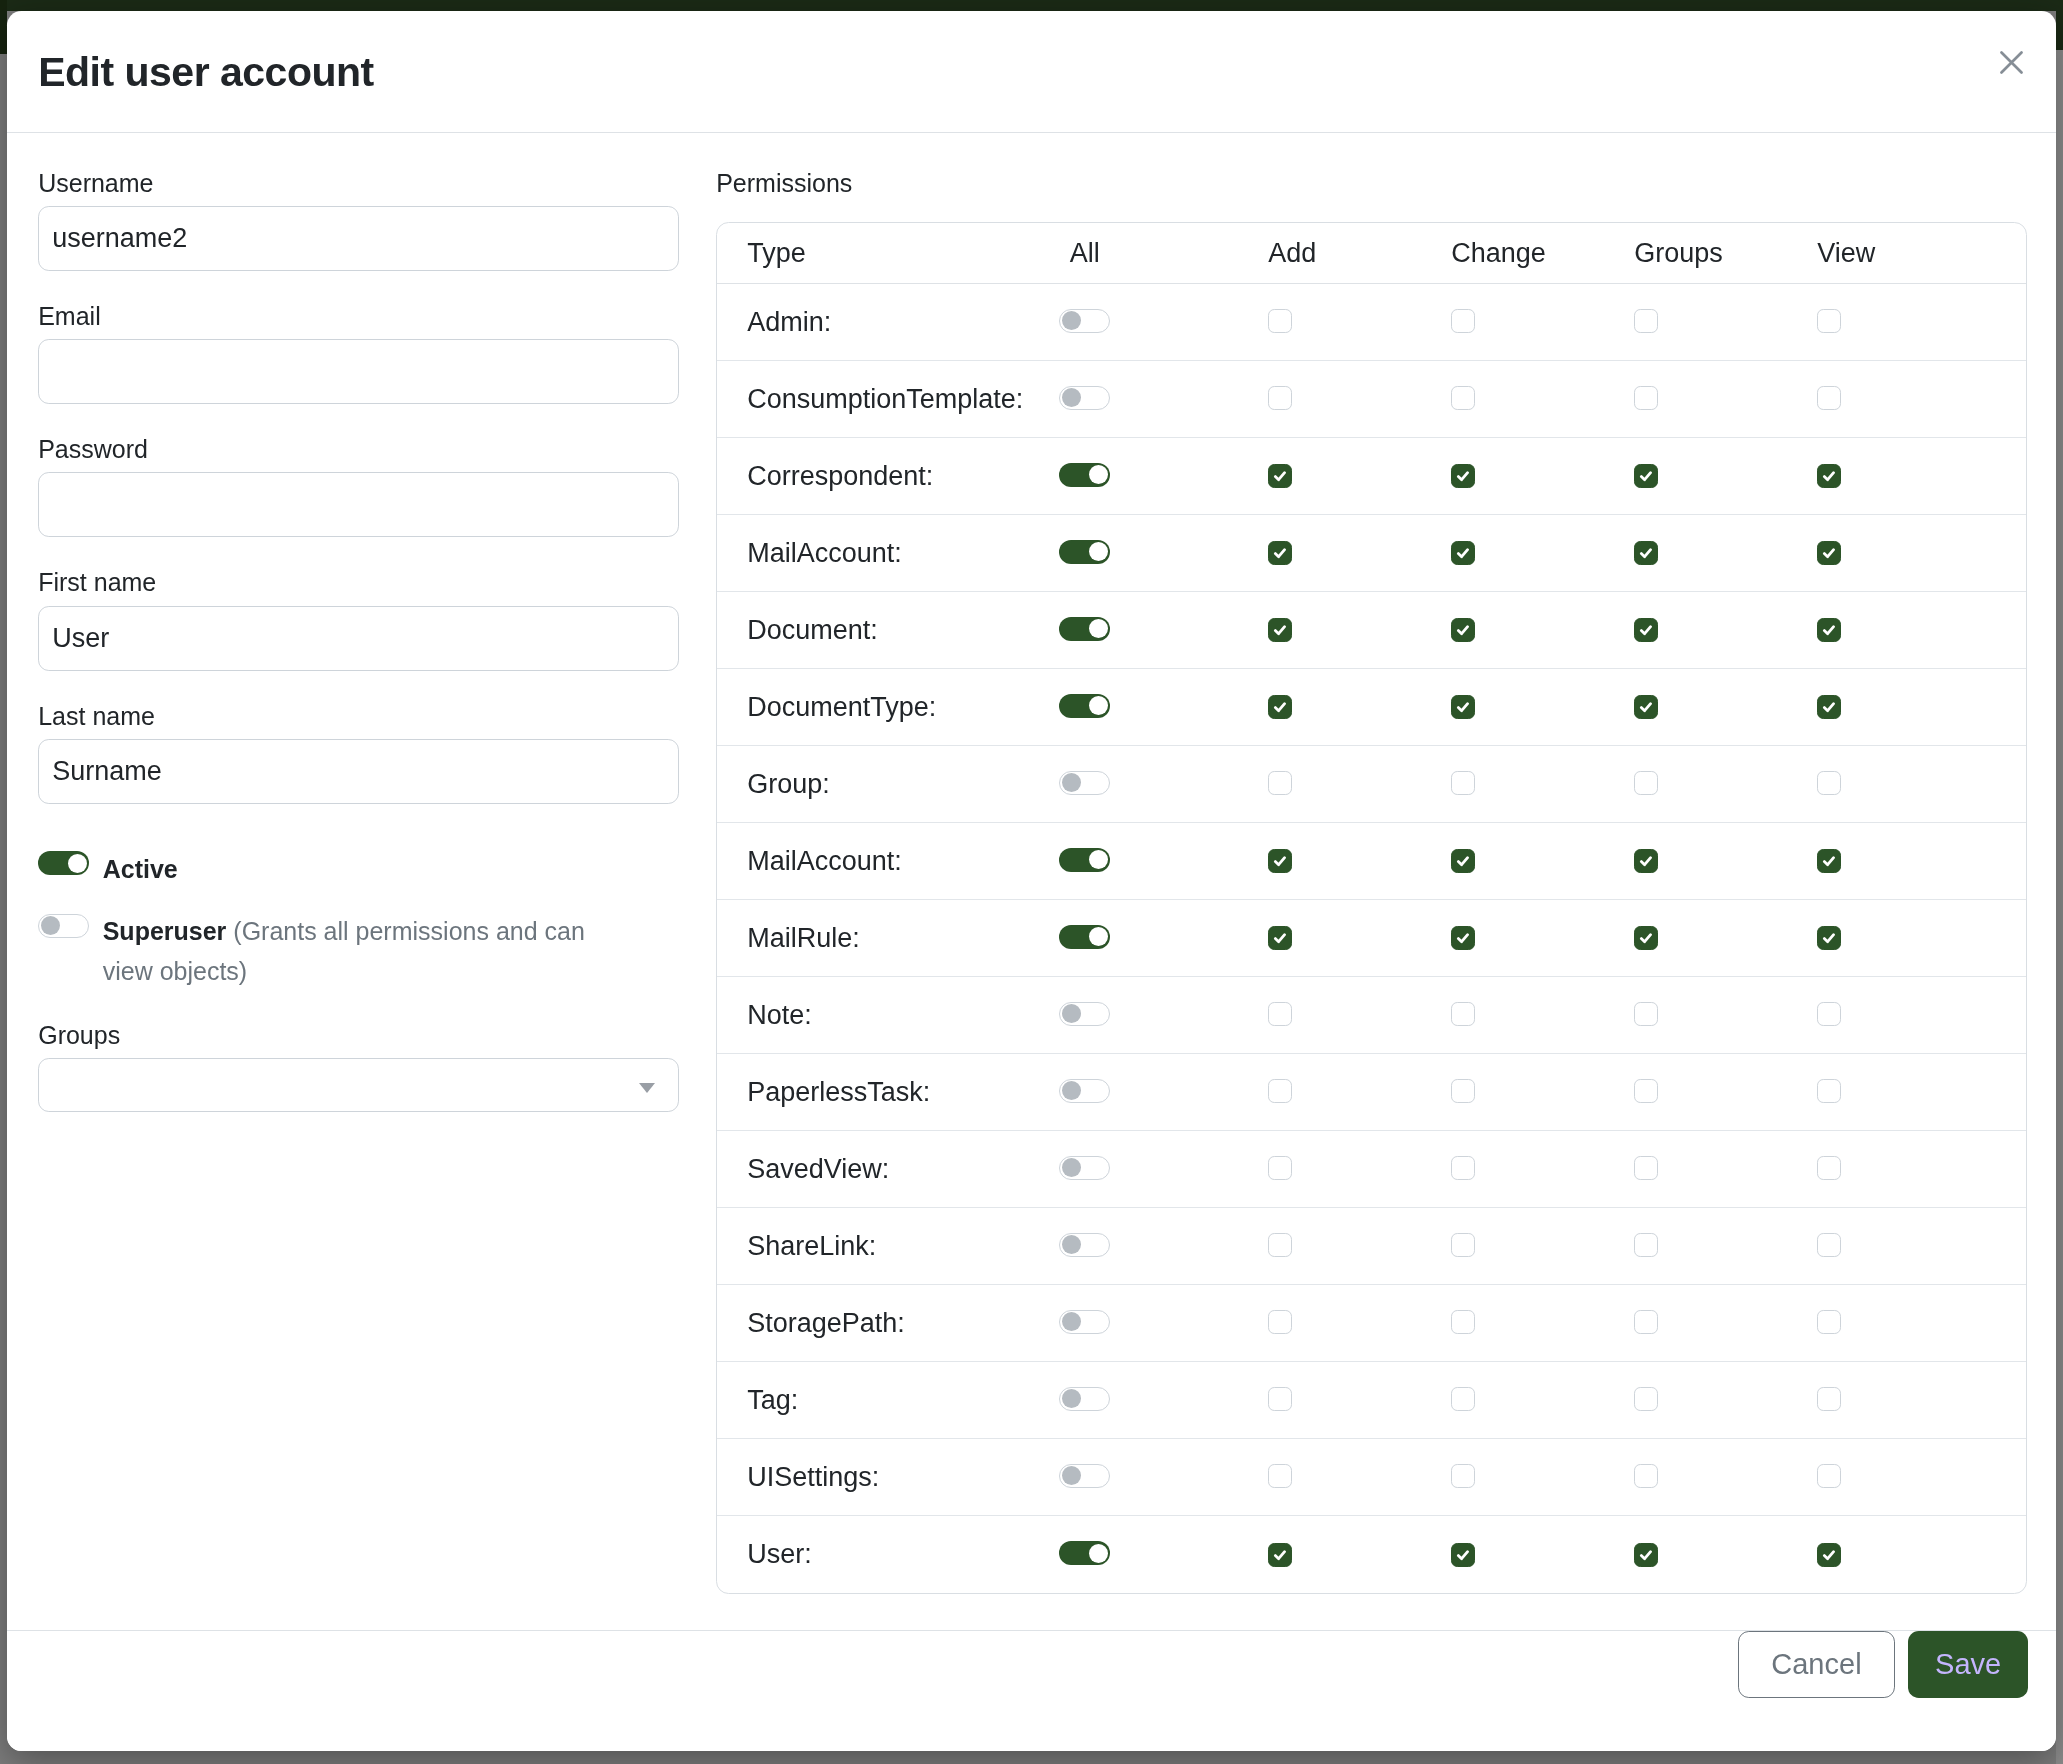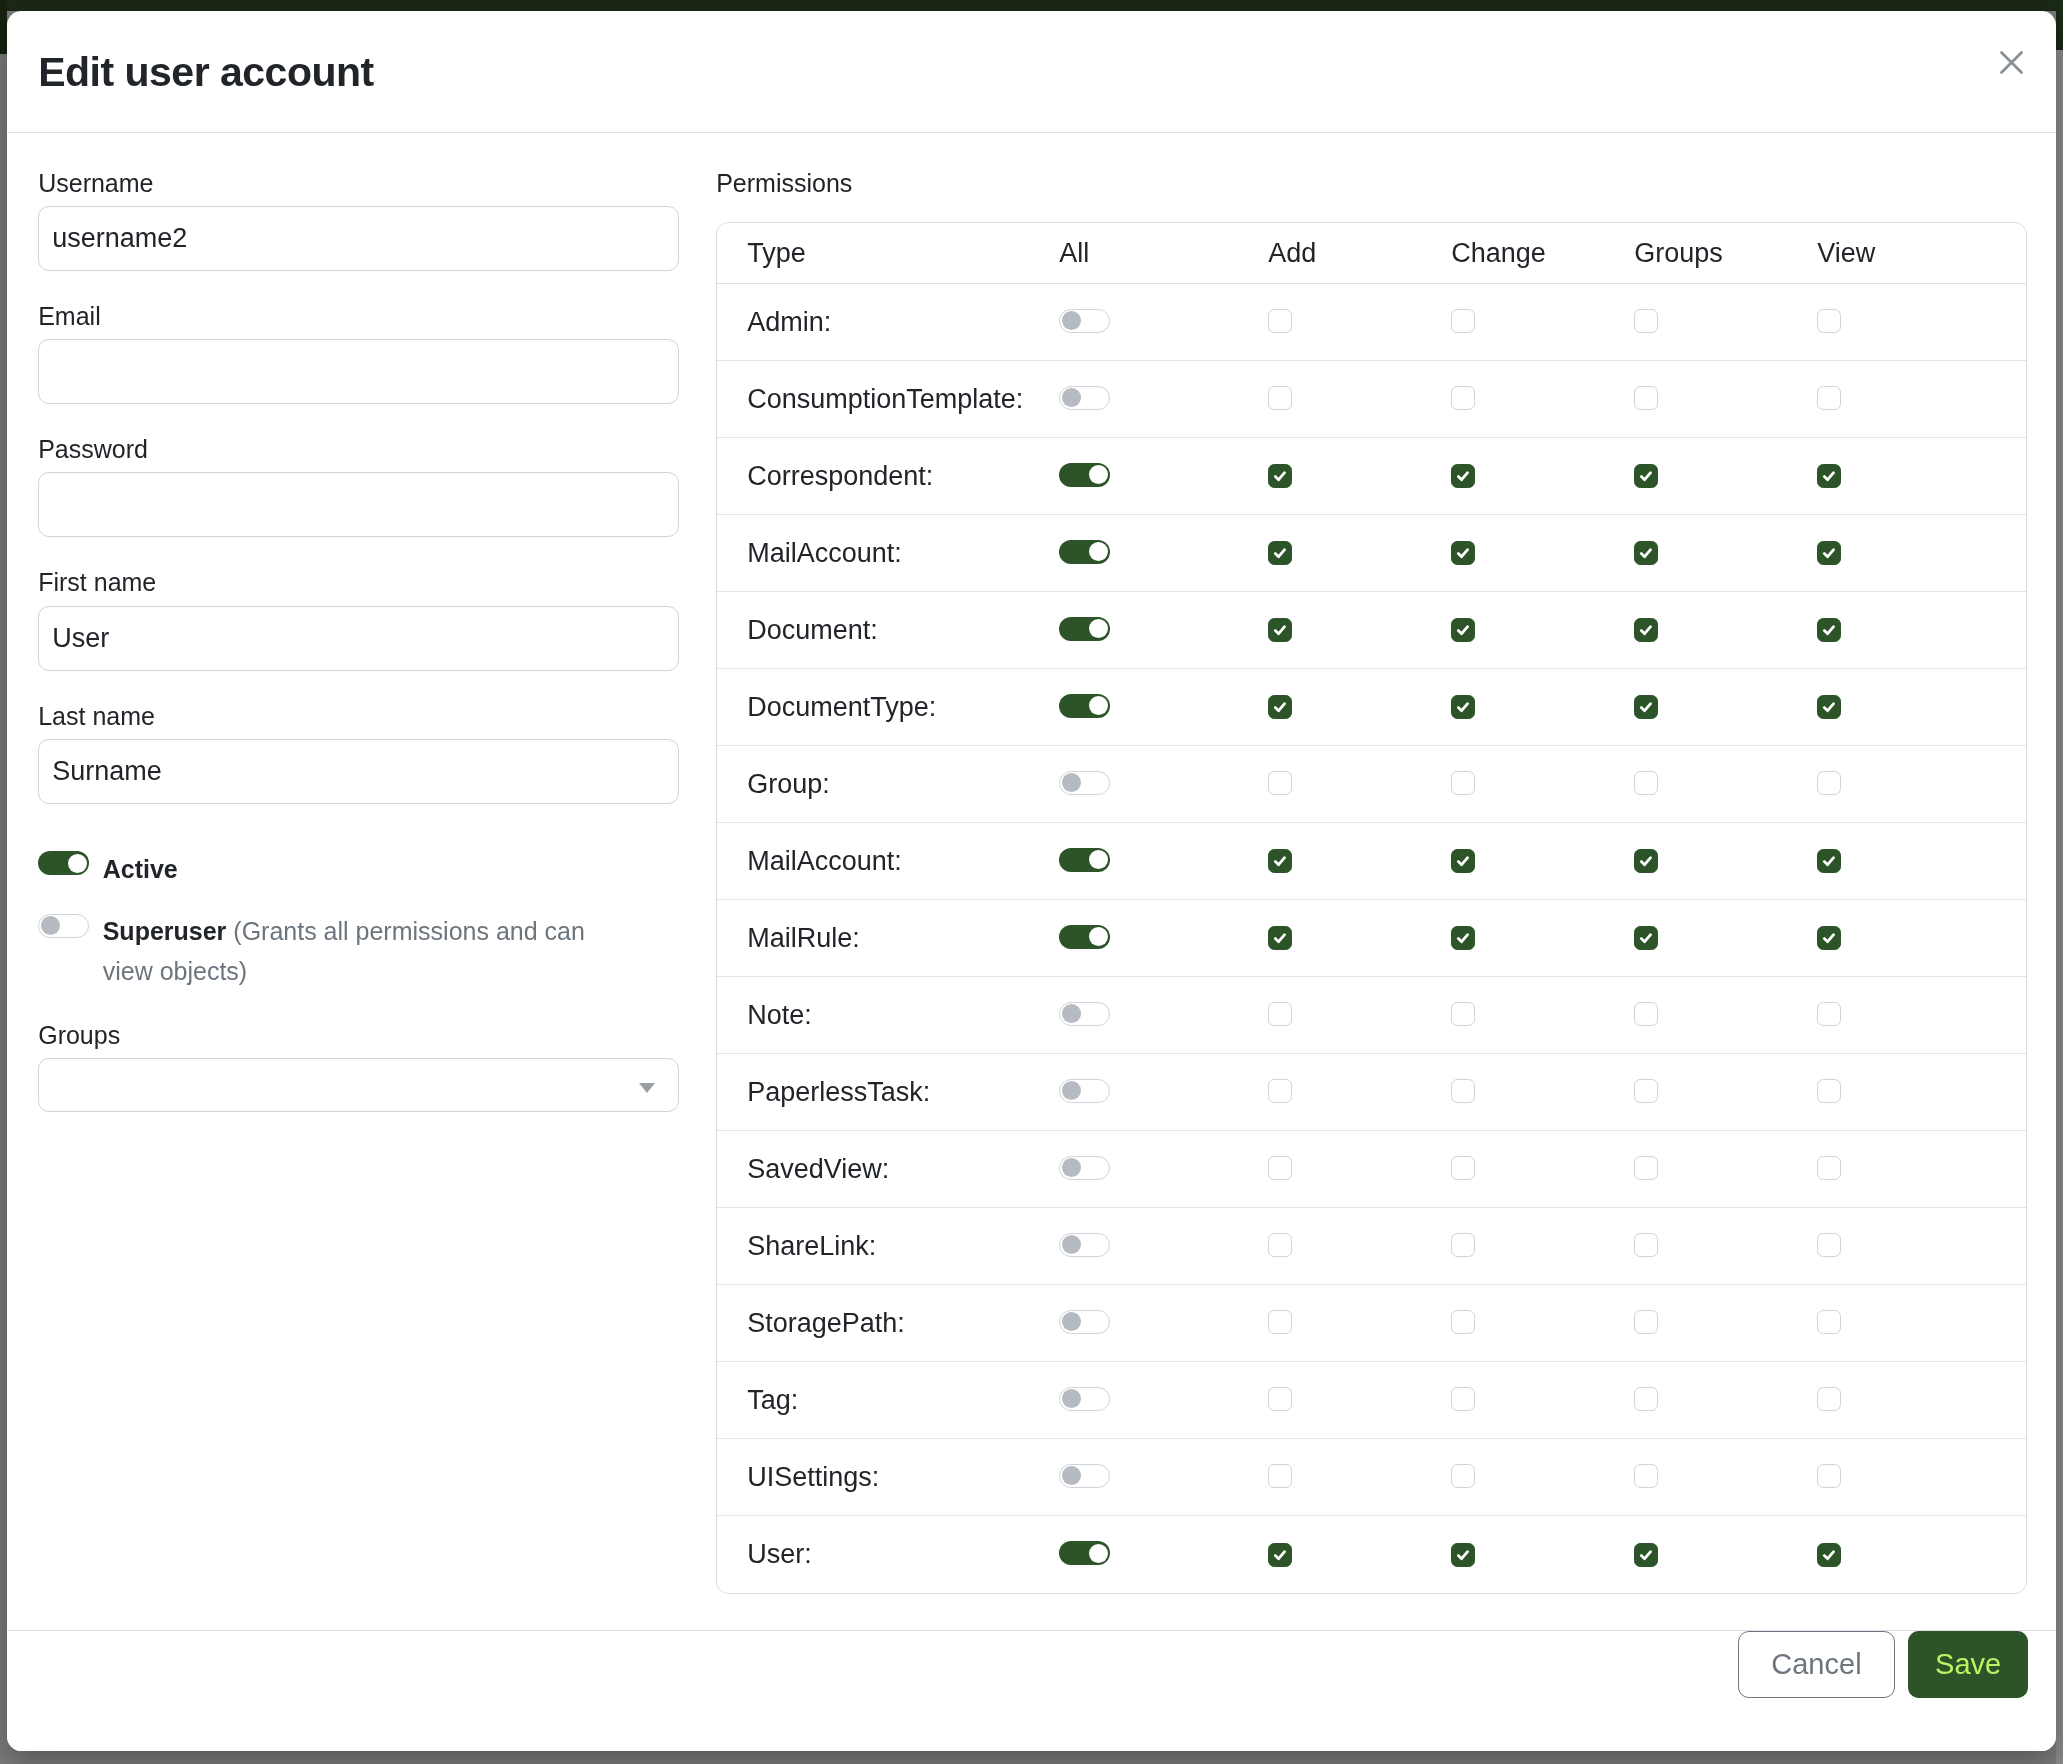--- a/index.html
+++ b/index.html
@@ -87,39 +87,39 @@
     border:1.8px solid #d9dee3; border-radius:12.6px; overflow:hidden; background:#fff;
   }
   .prow, .phead {
     display:grid;
     grid-template-columns:312px 209px 183px 183px 183px 1fr;
     align-items:center;
     padding-left:30px;
   }
   .phead { height:61px; border-bottom:1.8px solid #dee2e6; }
   .phead .hcell { font-size:27px; color:#212529; }
-  .hbox-switch { display:inline-block; width:51px; white-space:nowrap; }
+  .hbox-switch { display:inline-block; width:51px; text-align:center; white-space:nowrap; }
   .hbox-cb { display:inline-block; width:24px; text-align:center; white-space:nowrap; }
   .prow { height:77px; border-bottom:1.8px solid #e2e6ea; }
   .prow:last-child { border-bottom:none; }
   .ptype { font-size:27px; color:#212529; }
 
   
   .modal-footer {
     position:absolute; left:0; bottom:0; width:100%; height:121px;
     border-top:1.8px solid #dee2e6;
     display:flex; align-items:flex-start; justify-content:flex-end;
     padding-right:28px; background:#fff;
   }
   .btn { height:67px; border-radius:10.8px; font-family:"Liberation Sans", sans-serif; font-size:29px; cursor:pointer; }
   .btn-cancel {
     background:#fff; color:#6c757d; border:1.8px solid #6c757d; padding:0 32px; margin-right:13.5px;
   }
   .btn-save {
-    background:#2c5428; color:#bef264; border:none; padding:1px 27px;
+    background:#2c5428; color:#c4b5fd; border:none; padding:1px 27px;
   }
 </style>
 </head>
 <body>
 
 <div class="strip-top"></div>
 <div class="gutter-left-top"></div>
 <div class="scrollbar"></div>
 <div class="scrollbar-navbar"></div>
 

